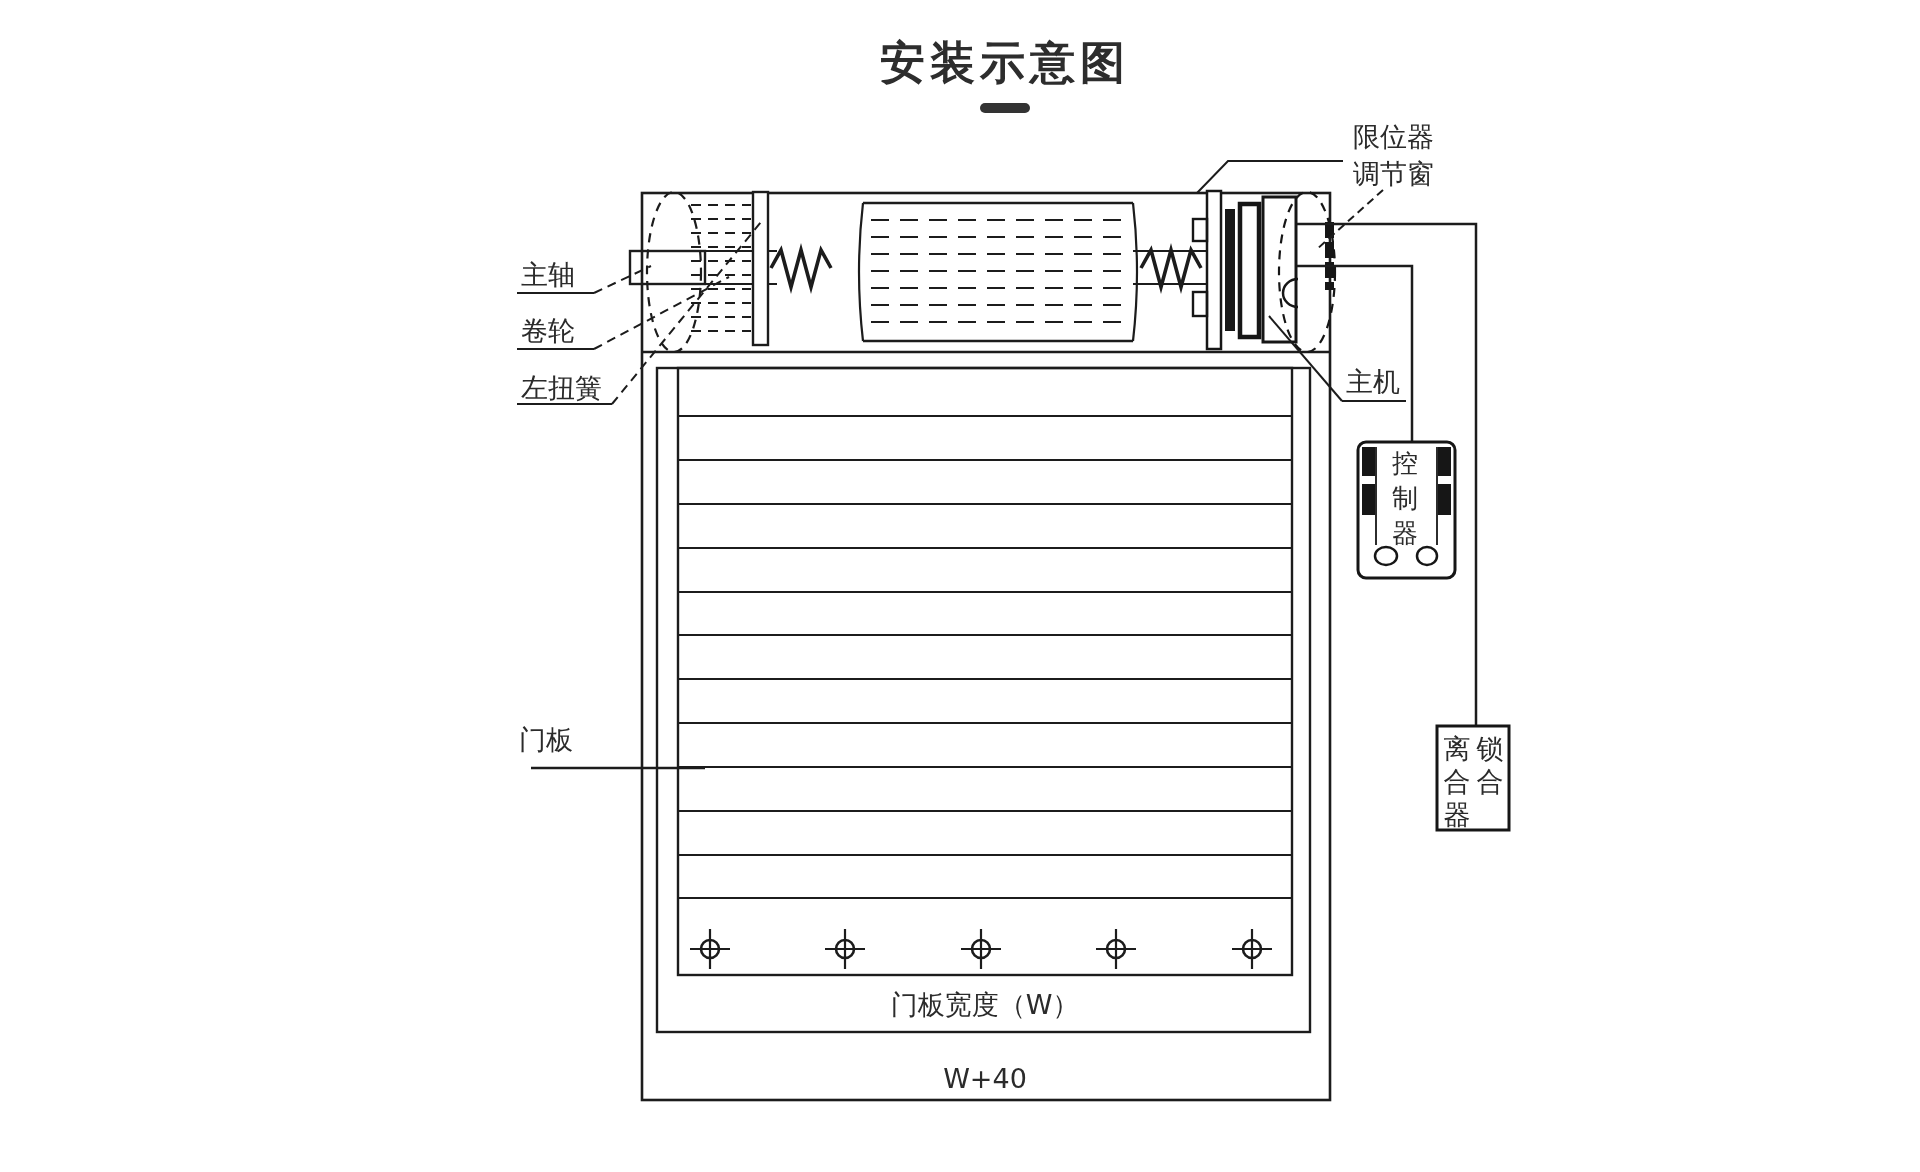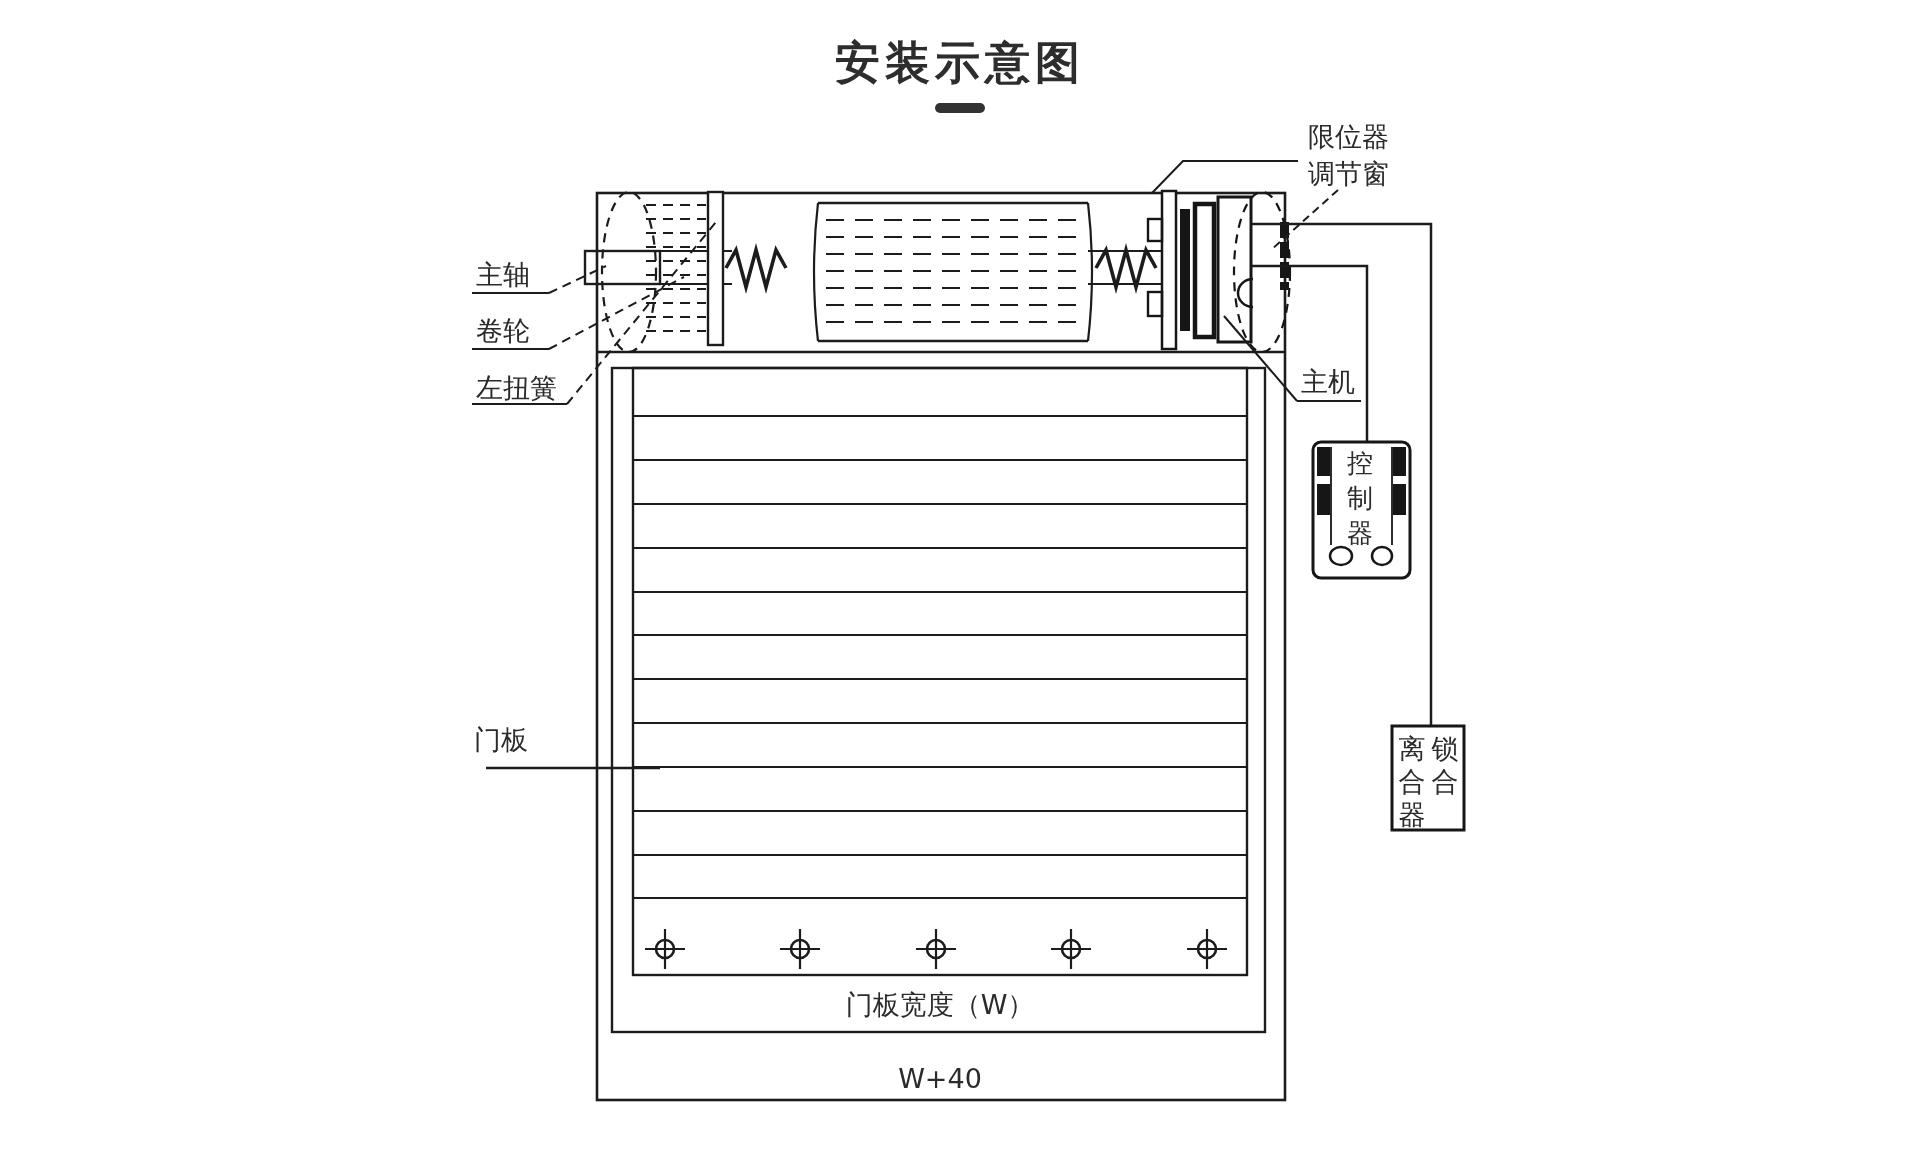--- a/index.html
+++ b/index.html
@@ -1,17 +1,17 @@
 <!DOCTYPE html>
 <html><head>
 <meta charset="utf-8">
 <style>
   html,body{margin:0;padding:0;background:#ffffff;}
   .page{position:relative;width:1737px;height:1172px;background:#ffffff;overflow:hidden;
-        font-family:"DejaVu Sans","Liberation Sans",sans-serif;}
+        font-family:"DejaVu Sans","Liberation Sans",sans-serif;padding-left:45px;}
   svg{display:block;}
   text{font-family:"DejaVu Sans","Liberation Sans",sans-serif;fill:#2b2b2b;}
   .title-text{font-size:45px;font-weight:bold;letter-spacing:5px;fill:#2d2d2d;}
   .lbl{font-size:27px;}
   .lbl-sm{font-size:26px;}
   .dim{font-size:27px;}
 </style>
 </head>
 <body>
 

